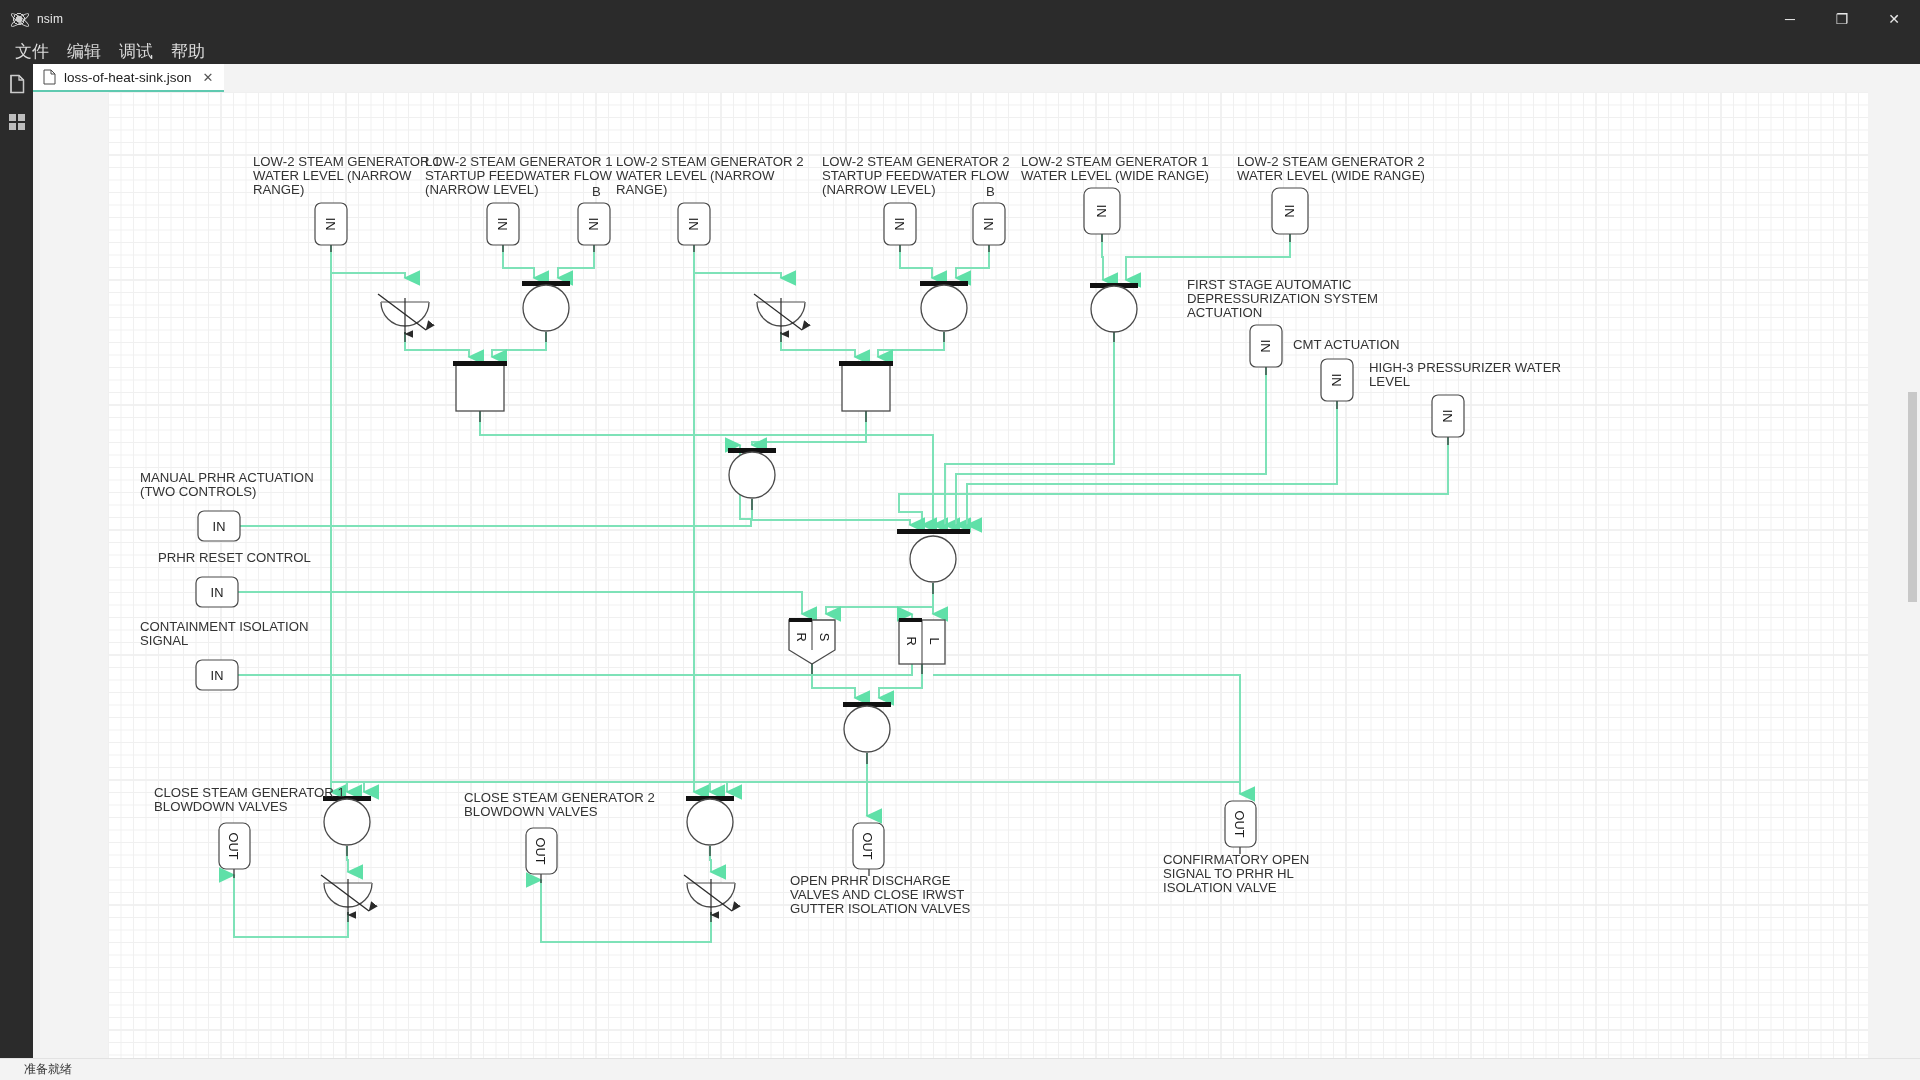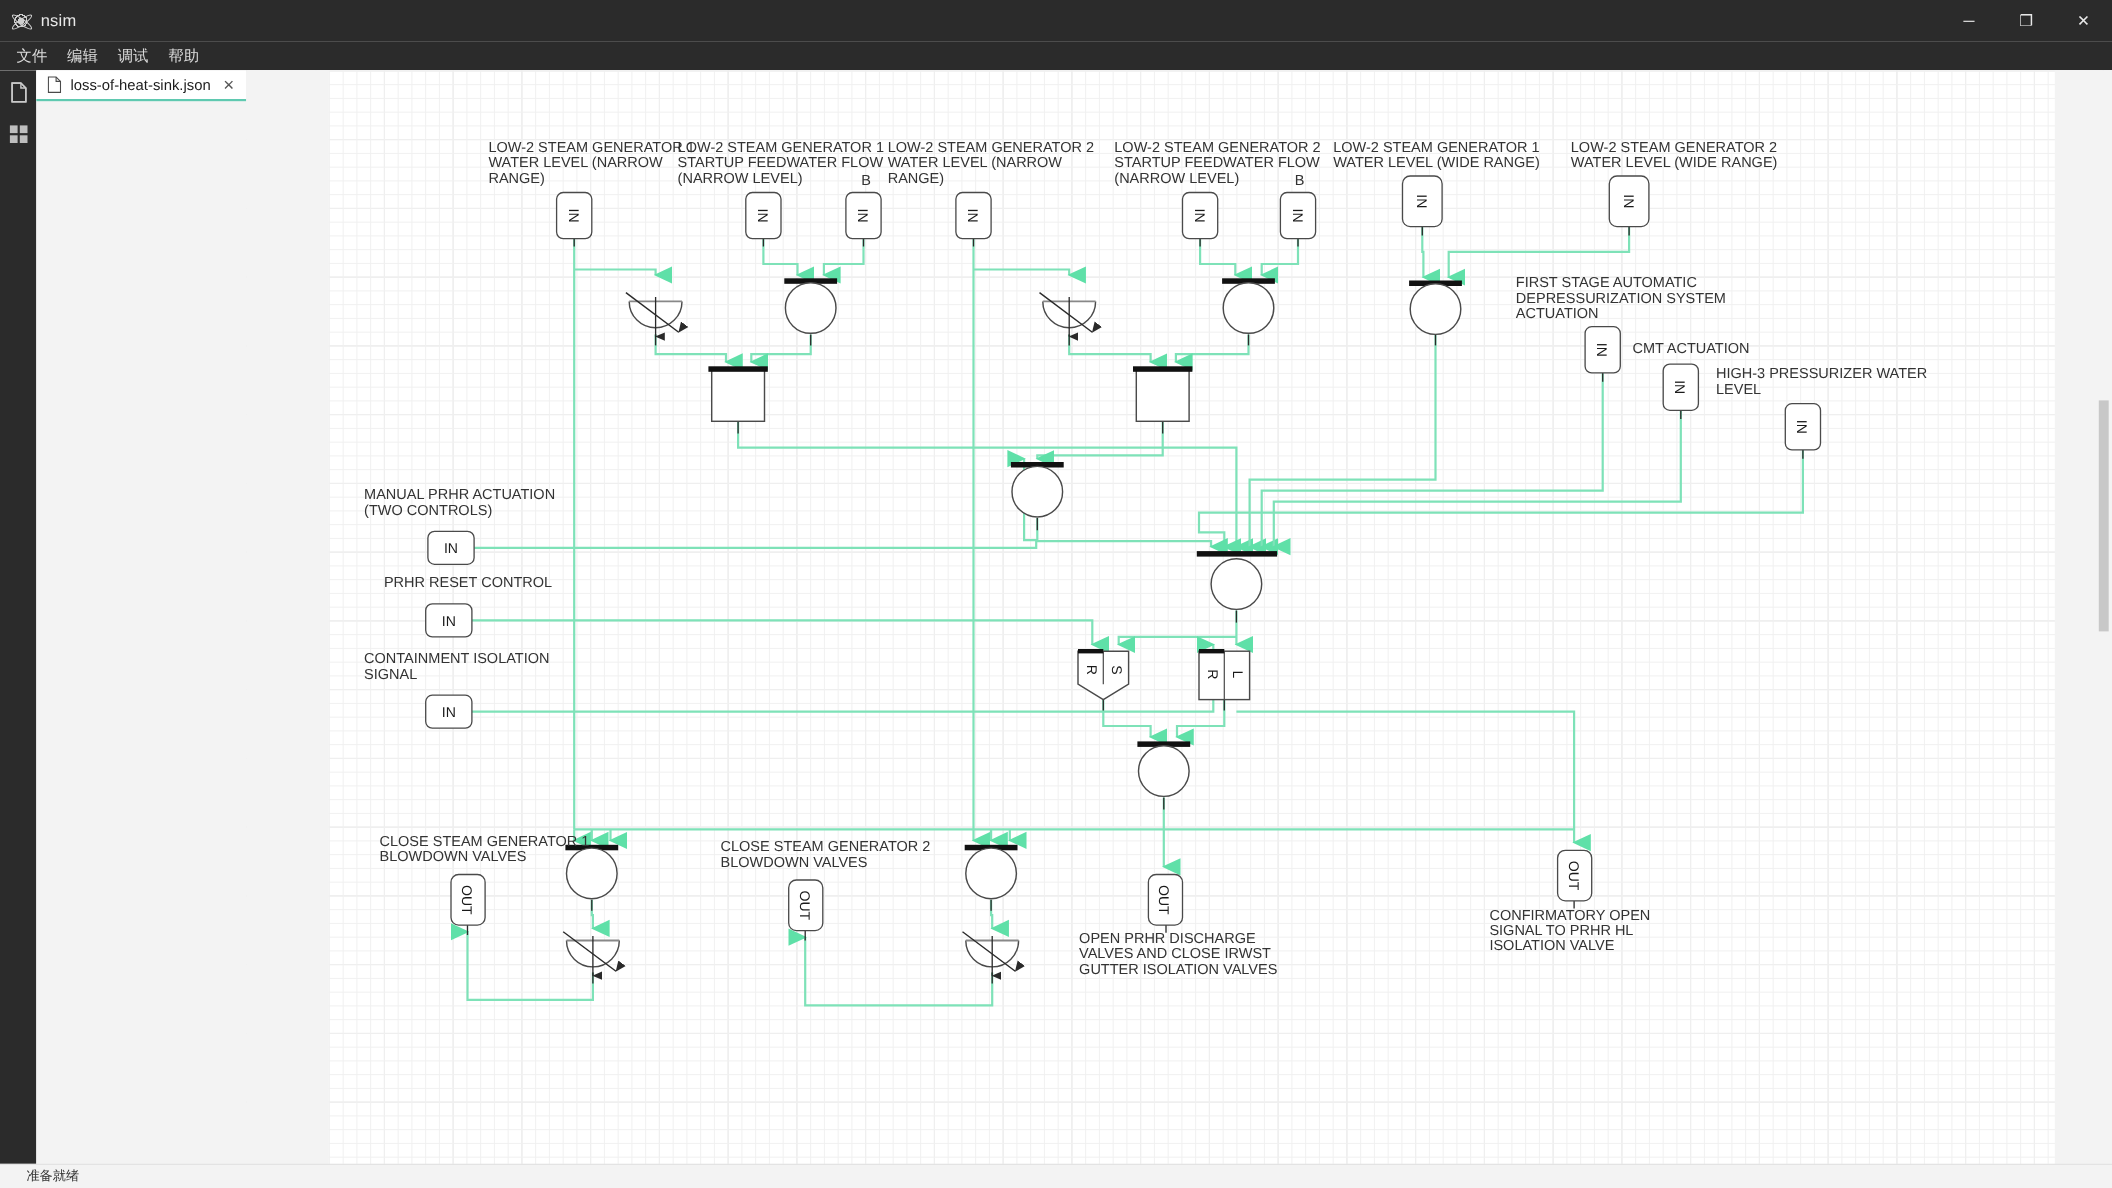--- a/index.html
+++ b/index.html
@@ -21,46 +21,46 @@
     border-radius: 50%;
     background: radial-gradient(circle at 50% 50%, #cfcfcf 0 3px, #2b2b2b 3px 5px, #cfcfcf 5px 6px, #2b2b2b 6px 9px);
     position: relative; flex: none;
   }
   #titlebar .app-icon::before, #titlebar .app-icon::after {
     content:""; position:absolute; left:-1px; top:7px; width:20px; height:4px;
     border-radius:50%; border:1px solid #d0d0d0;
     transform: rotate(35deg);
   }
   #titlebar .app-icon::after { transform: rotate(-35deg); }
-  #titlebar .app-title { font-size: 15px; letter-spacing:.2px; }
+  #titlebar .app-title { font-size: 12px; letter-spacing:.2px; }
   #winbtns { position: absolute; right: 0; top: 0; height: 38px; display: flex; }
   #winbtns div {
     width: 52px; height: 38px; display:flex; align-items:center; justify-content:center;
     color:#e8e8e8; font-size:14px;
   }
 
   
   #menubar {
     height: 26px; background: #2b2b2b; color: #dcdcdc;
-    display: flex; align-items: center; padding-left: 6px; font-size: 14px;
+    display: flex; align-items: center; padding-left: 6px; font-size: 17px;
   }
   #menubar span { padding: 2px 9px; }
 
   
   #shell { display: flex; height: calc(1080px - 38px - 26px); background:#f3f3f3; }
 
   
   #rail {
     width: 33px; background: #2b2b2b; padding-top: 10px;
     display: flex; flex-direction: column; align-items: center; gap: 18px;
   }
   .rail-ico { width: 20px; height: 20px; opacity:.85; }
 
   
-  #workarea { flex: 1; display: flex; background:#f3f3f3; }
+  #workarea { flex: 1; display: flex; flex-direction: column; background:#f3f3f3; }
 
   #tabstrip { height: 28px; background:#f3f3f3; display:flex; align-items:flex-end; }
   .tab {
     height: 28px; background:#ffffff; display:flex; align-items:center;
     padding: 0 8px 0 10px; font-size: 13.5px; color:#1c1c1c;
     border-bottom: 2px solid #5fc9b0; min-width: 185px; gap:8px;
   }
   .tab .tab-close { color:#555; font-size:13px; margin-left:auto; padding:0 3px;}
 
   

